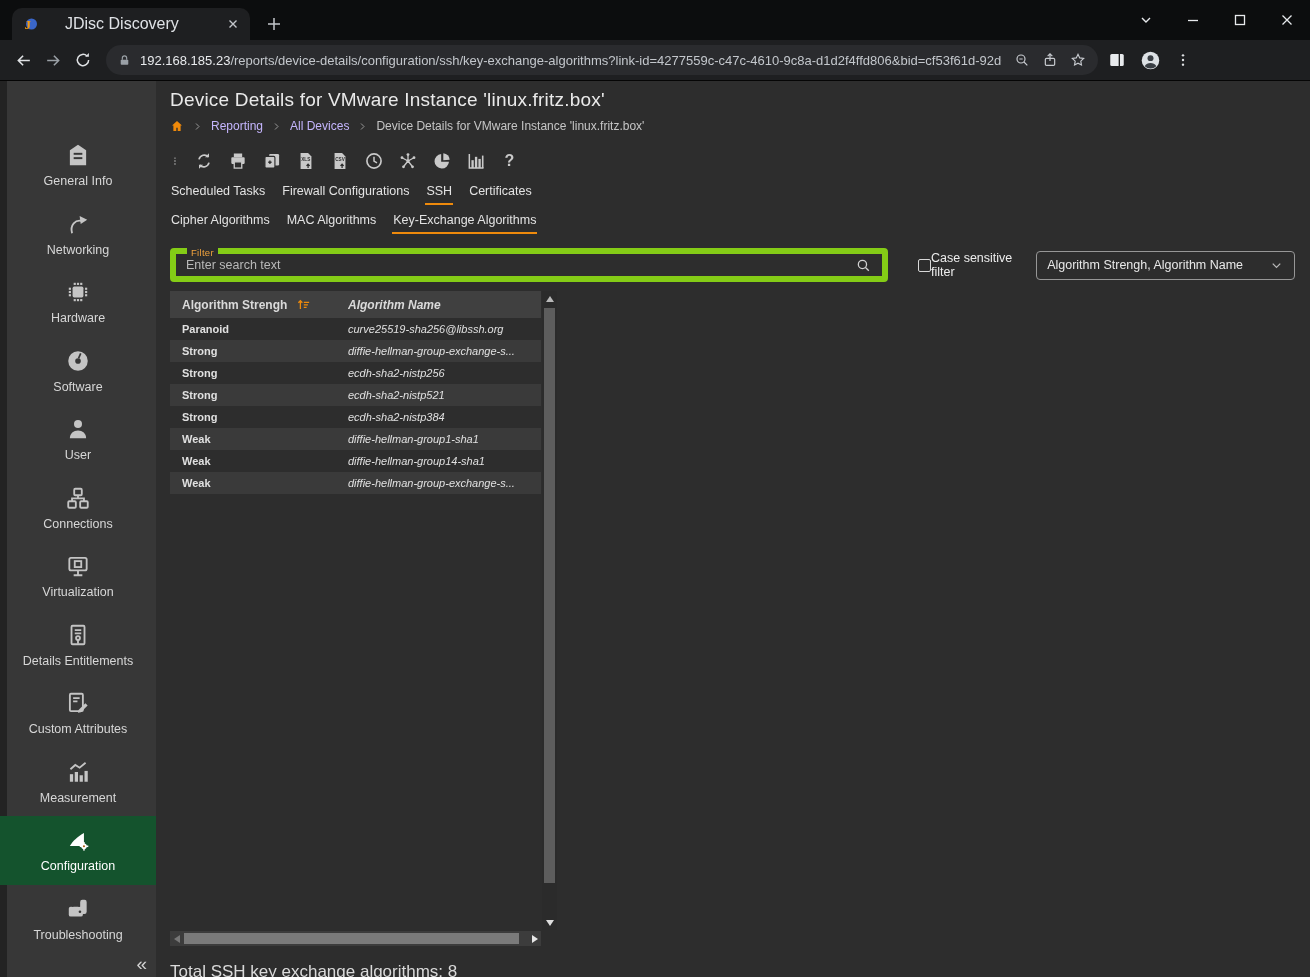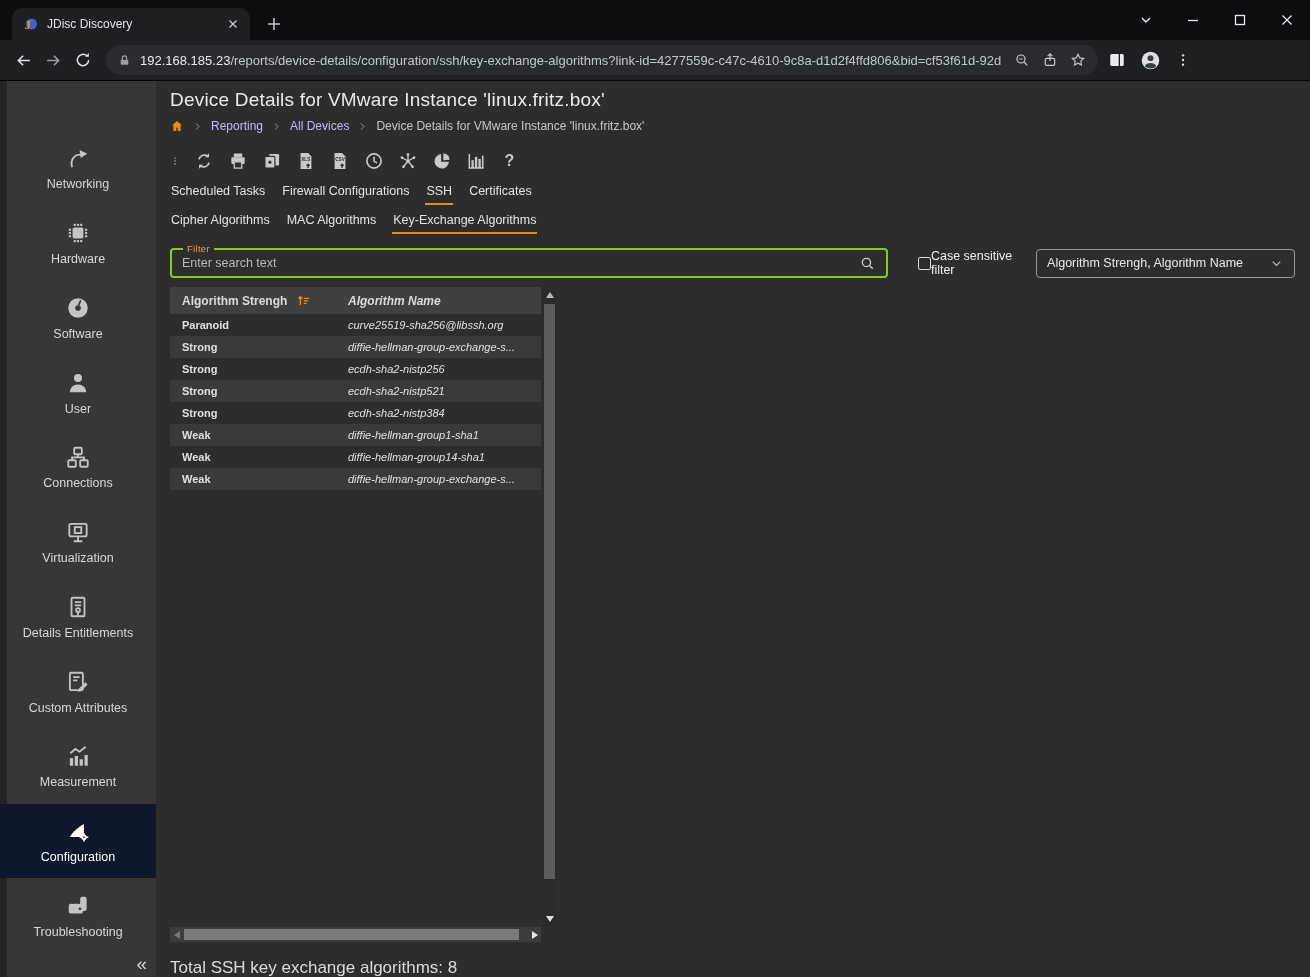--- a/index.html
+++ b/index.html
@@ -12,21 +12,21 @@
   }
   svg { display:block; }
 
   
   .tabstrip { position:absolute; top:0; left:0; width:100%; height:40px; background:#0c0d0e; }
   .tab {
     position:absolute; left:12px; top:8px; width:238px; height:32px;
     background:#1e1f21; border-radius:10px 10px 0 0;
     display:flex; align-items:center; padding:0 10px;
   }
-  .tab-title { flex:1; font-size:12px; color:#dfe2e6; margin-left:9px; white-space:nowrap; overflow:hidden; }
+  .tab-title { flex:1; font-size:16px; color:#dfe2e6; margin-left:27px; white-space:nowrap; overflow:hidden; }
   .icon-btn { display:flex; align-items:center; justify-content:center; cursor:pointer; background:none; border:none; }
   .newtab { position:absolute; left:260px; top:10px; width:28px; height:28px; border-radius:50%; }
   .win-controls { position:absolute; right:0; top:0; height:40px; display:flex; }
   .win-btn { width:47px; height:40px; display:flex; align-items:center; justify-content:center; }
 
   .toolbar {
     position:absolute; top:40px; left:0; width:100%; height:41px;
     background:#1e1f21; display:flex; align-items:center; padding:0 8px;
     border-bottom:1px solid #050505;
   }
@@ -52,21 +52,21 @@
   .burger { margin-left:auto; margin-right:15px; display:flex; flex-direction:column; gap:3px; }
   .burger i { display:block; width:15px; height:2px; background:#cfcfcf; }
   .nav { position:absolute; top:50px; bottom:24px; left:0; right:0; display:flex; flex-direction:column; }
   .nav-item {
     flex:1; display:flex; flex-direction:column; align-items:center; justify-content:center;
     gap:6px; color:#d7d7d7; font-size:12.5px; cursor:pointer;
   }
   .nav-item svg { width:26px; height:26px; }
   .nav-item .st { stroke:#c4c4c4; stroke-width:1.7; fill:none; }
   .nav-item .fl { fill:#c4c4c4; }
-  .nav-item.active { background:#0f172a; color:#ffffff; }
+  .nav-item.active { background:#14532d; color:#ffffff; }
   .nav-item.active .fl { fill:#ffffff; }
   .collapse { position:absolute; bottom:2px; right:9px; font-size:19px; color:#d2d2d2; cursor:pointer; }
 
   
   .main { flex:1; position:relative; padding:8px 0 0 14px; }
   .page-title { font-size:19px; font-weight:400; color:#eaeaea; letter-spacing:.2px; }
   .breadcrumb { margin-top:8px; display:flex; align-items:center; gap:9px; font-size:12px; white-space:nowrap; }
   .crumb-link { color:#c4b5fd; cursor:pointer; }
   .crumb-cur { color:#c6c6c6; }
 
@@ -79,21 +79,21 @@
 
   .tabsrow { display:flex; gap:15px; font-size:12.5px; color:#e3e3e3; }
   .tabsrow.r1 { margin-top:9px; }
   .tabsrow.r2 { margin-top:5px; }
   .tabitem { padding:3px 1px 5px; cursor:pointer; border-bottom:2px solid transparent; white-space:nowrap; }
   .tabitem.active { border-bottom-color:#ee8a0c; }
 
   .filter-row { margin-top:14px; display:flex; align-items:center; }
   .filter-box {
     position:relative; width:739px; height:30px;
-    border:2px solid #84cc16; border-radius:4px;
+    border:6px solid #84cc16; border-radius:4px;
     display:flex; align-items:center; padding:11px 10px;
   }
   .filter-label {
     position:absolute; top:-7px; left:11px; background:#2d2d2d; padding:0 4px;
     font-size:9.5px; color:#f0a23c; letter-spacing:.3px;
   }
   .filter-input {
     flex:1; background:transparent; border:none; outline:none;
     color:#dddddd; font-size:12.5px; font-family:"Liberation Sans", sans-serif;
   }
@@ -253,20 +253,28 @@
   </div>
 </div>
 
 <div class="app">
 
   <div class="sidebar">
     <div class="sidebar-strip"></div>
     <div class="nav">
       <div class="nav-item">
         <svg viewBox="0 0 24 24">
+            <path class="fl" d="M12 2.5 4.5 7.5v14h15v-14z"></path>
+            <rect x="8" y="10" width="8" height="1.8" fill="#373737"></rect>
+            <rect x="8" y="14" width="8" height="1.8" fill="#373737"></rect>
+          </svg>
+        <span>General Info</span>
+      </div>
+      <div class="nav-item">
+        <svg viewBox="0 0 24 24">
             <path class="st" stroke-width="2.4" d="M6.5 20.5C4.5 13 9.5 7.5 16 9.3"></path>
             <path class="fl" d="M13.5 4.5l7 3.6-6 4z"></path>
           </svg>
         <span>Networking</span>
       </div>
       <div class="nav-item">
         <svg viewBox="0 0 24 24">
             <rect class="fl" x="7" y="7" width="10" height="10" rx="1.5"></rect>
             <g class="fl">
               <rect x="3.5" y="8" width="2" height="2"></rect>

